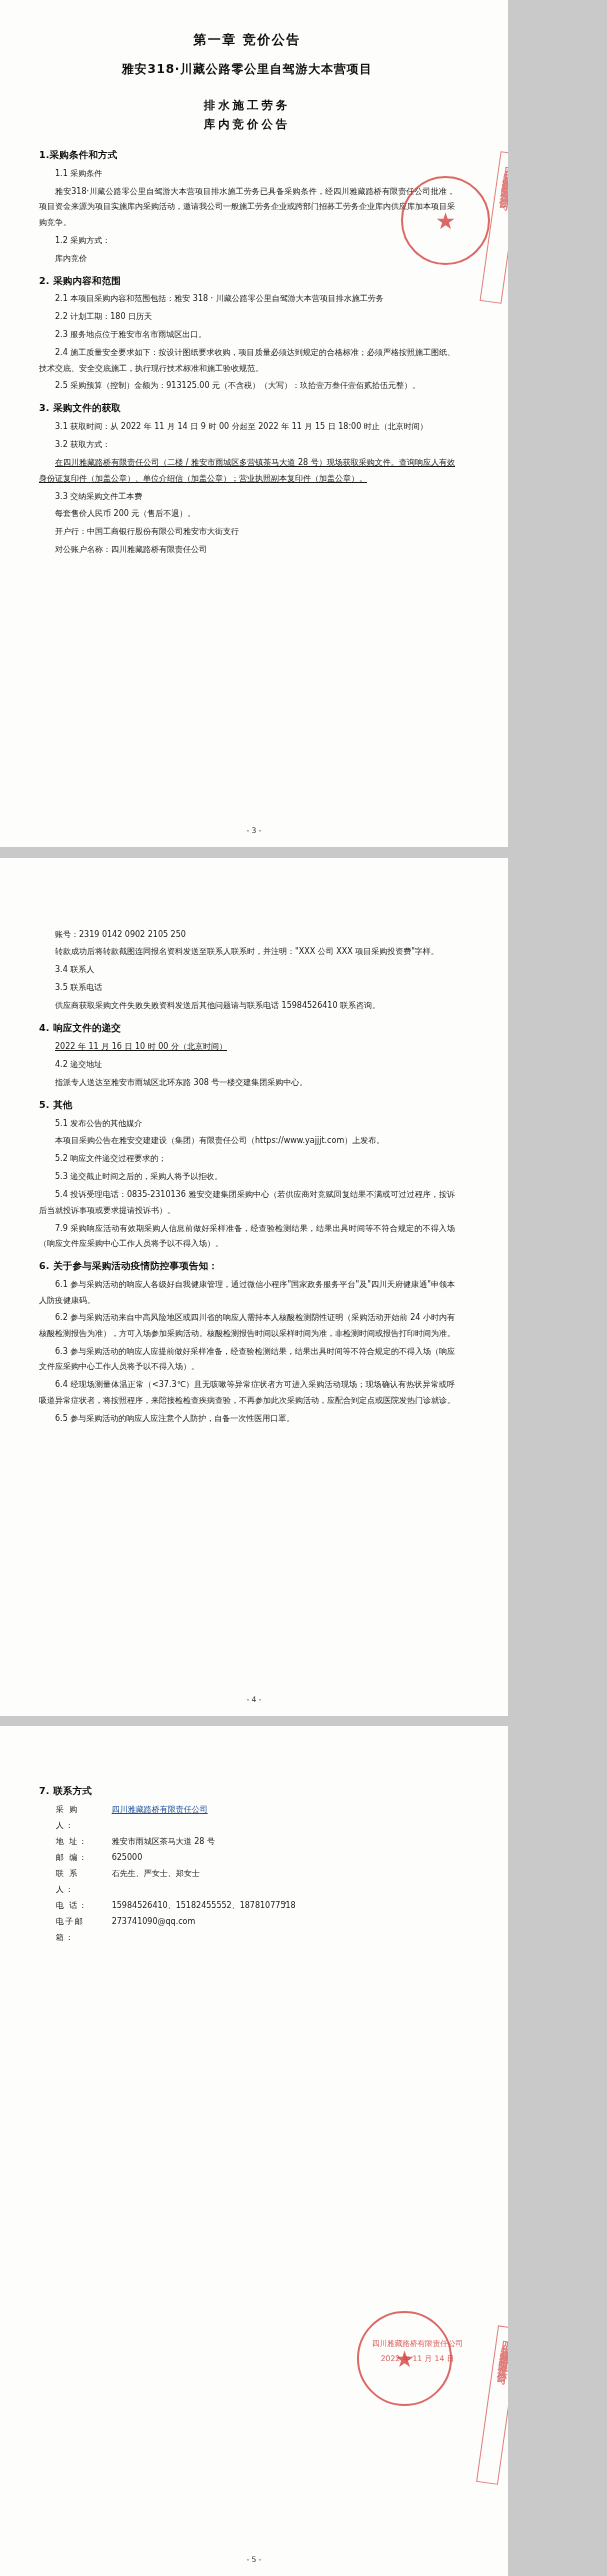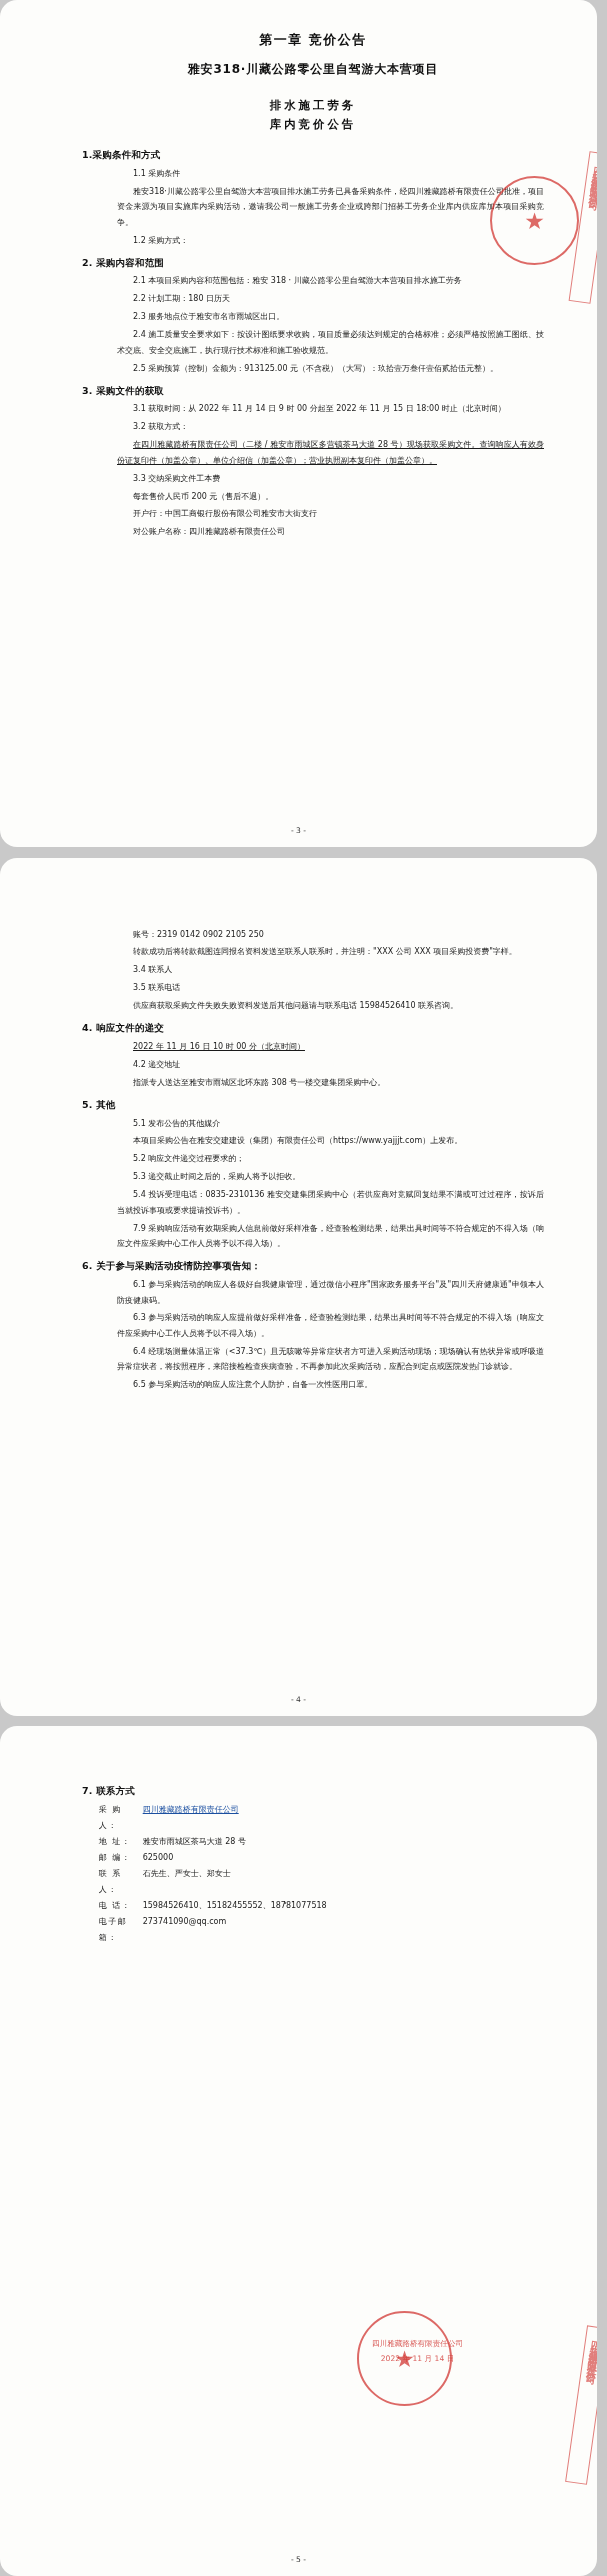--- a/index.html
+++ b/index.html
@@ -1,25 +1,24 @@
 <!DOCTYPE html>
 <html style="font-size:12px"><head>
 <meta charset="utf-8">
 <style>
   html,body{margin:0;padding:0;background:#c9c9c9;}
   body{font-family:"DejaVu Sans","Liberation Sans",sans-serif;}
   .doc{width:607px;margin:0 auto;background:#c9c9c9;}
   .page{
     position:relative;
-    width:597px;
+    width:508px;
     background:#fdfdfb;
     box-sizing:border-box;
-    padding:23px 53px 18px 82px;
+    padding:23px 53px 18px 39px;
     overflow:hidden;
-    border-radius:17px;
   }
   .page + .page{margin-top:10.6px;}
   .p1{height:847px;}
   .p2{height:858px;}
   .p3{height:850px;}
 
   .title-main{
     text-align:center;
     font-size:13px;
     font-weight:bold;
@@ -60,21 +59,21 @@
     letter-spacing:0.2px;
   }
   p.t{
     font-size:8px;
     line-height:1.95;
     margin:2.3px 0;
     color:#1a1a1a;
     text-align:justify;
     text-justify:inter-ideograph;
   }
-  p.ind{text-indent:16px;margin-left:35px;}
+  p.ind{text-indent:16px;}
   .u{ text-decoration:underline; }
   .link{ color:#1b4fa0; text-decoration:underline; }
   .b{font-weight:normal;}
 
   .pagenum{
     position:absolute;
     left:0; right:0;
     bottom:12px;
     text-align:center;
     font-size:7.6px;
@@ -127,21 +126,21 @@
     line-height:1.7;
     text-align:center;
     pointer-events:none;
   }
   .contact-table{
     font-size:8px;
     line-height:2.0;
     color:#1a1a1a;
     margin-left:16.7px;
   }
-  .contact-table .row{display:flex;}
+  .contact-table .row{display:flex;gap:12px;}
   .contact-table .k{width:44px;flex:none;letter-spacing:1.5px;}
   .contact-table .v{flex:1;}
   .dot{
     position:absolute;
     width:2.3px;height:2.3px;border-radius:50%;
     background:#444;
   }
 </style>
 </head>
 <body>
@@ -152,20 +151,21 @@
 
     <div class="title-main">第一章  竞价公告</div>
     <div class="title-sub">雅安318·川藏公路零公里自驾游大本营项目</div>
     <div class="title-3">排水施工劳务</div>
     <div class="title-4">库内竞价公告</div>
 
     <div class="h2">1.采购条件和方式</div>
     <p class="t ind">1.1 采购条件</p>
     <p class="t ind">雅安318·川藏公路零公里自驾游大本营项目排水施工劳务已具备采购条件，经四川雅藏路桥有限责任公司批准，项目资金来源为项目实施库内采购活动，邀请我公司一般施工劳务企业或跨部门招募工劳务企业库内供应库加本项目采购竞争。</p>
     <p class="t ind">1.2 采购方式：</p>
+    <p class="t ind">库内竞价</p>
 
     <div class="h2">2. 采购内容和范围</div>
     <p class="t ind">2.1 本项目采购内容和范围包括：雅安 318 · 川藏公路零公里自驾游大本营项目排水施工劳务</p>
     <p class="t ind">2.2 计划工期：180 日历天</p>
     <p class="t ind">2.3 服务地点位于雅安市名市雨城区出口。</p>
     <p class="t ind">2.4 施工质量安全要求如下：按设计图纸要求收购，项目质量必须达到规定的合格标准；必须严格按照施工图纸、技术交底、安全交底施工，执行现行技术标准和施工验收规范。</p>
     <p class="t ind">2.5 采购预算（控制）金额为：913125.00 元（不含税）（大写）：玖拾壹万叁仟壹佰贰拾伍元整）。</p>
 
     <div class="h2">3. 采购文件的获取</div>
     <p class="t ind">3.1 获取时间：从 2022 年 11 月 14 日 9 时 00 分起至 2022 年 11 月 15 日 18:00 时止（北京时间）</p>
@@ -200,20 +200,21 @@
     <div class="h2">5. 其他</div>
     <p class="t ind">5.1 发布公告的其他媒介</p>
     <p class="t ind">本项目采购公告在雅安交建建设（集团）有限责任公司（https://www.yajjjt.com）上发布。</p>
     <p class="t ind">5.2 响应文件递交过程要求的；</p>
     <p class="t ind">5.3 递交截止时间之后的，采购人将予以拒收。</p>
     <p class="t ind">5.4 投诉受理电话：0835-2310136 雅安交建集团采购中心（若供应商对竞赋回复结果不满或可过过程序，按诉后当就投诉事项或要求提请投诉书）。</p>
     <p class="t ind">7.9 采购响应活动有效期采购人信息前做好采样准备，经查验检测结果，结果出具时间等不符合规定的不得入场（响应文件应采购中心工作人员将予以不得入场）。</p>
 
     <div class="h2">6. 关于参与采购活动疫情防控事项告知：</div>
     <p class="t ind">6.1 参与采购活动的响应人各级好自我健康管理，通过微信小程序"国家政务服务平台"及"四川天府健康通"申领本人防疫健康码。</p>
+    <p class="t ind">6.2 参与采购活动来自中高风险地区或四川省的响应人需持本人核酸检测阴性证明（采购活动开始前 24 小时内有核酸检测报告为准），方可入场参加采购活动。核酸检测报告时间以采样时间为准，非检测时间或报告打印时间为准。</p>
     <p class="t ind">6.3 参与采购活动的响应人应提前做好采样准备，经查验检测结果，结果出具时间等不符合规定的不得入场（响应文件应采购中心工作人员将予以不得入场）。</p>
     <p class="t ind">6.4 经现场测量体温正常（&lt;37.3℃）且无咳嗽等异常症状者方可进入采购活动现场；现场确认有热状异常或呼吸道异常症状者，将按照程序，来陪接检检查疾病查验，不再参加此次采购活动，应配合到定点或医院发热门诊就诊。</p>
     <p class="t ind">6.5 参与采购活动的响应人应注意个人防护，自备一次性医用口罩。</p>
 
     <div class="pagenum">- 4 -</div>
   </div>
 
   <div class="page p3">
 
     <div class="h2" style="margin-top:36px;">7. 联系方式</div>

